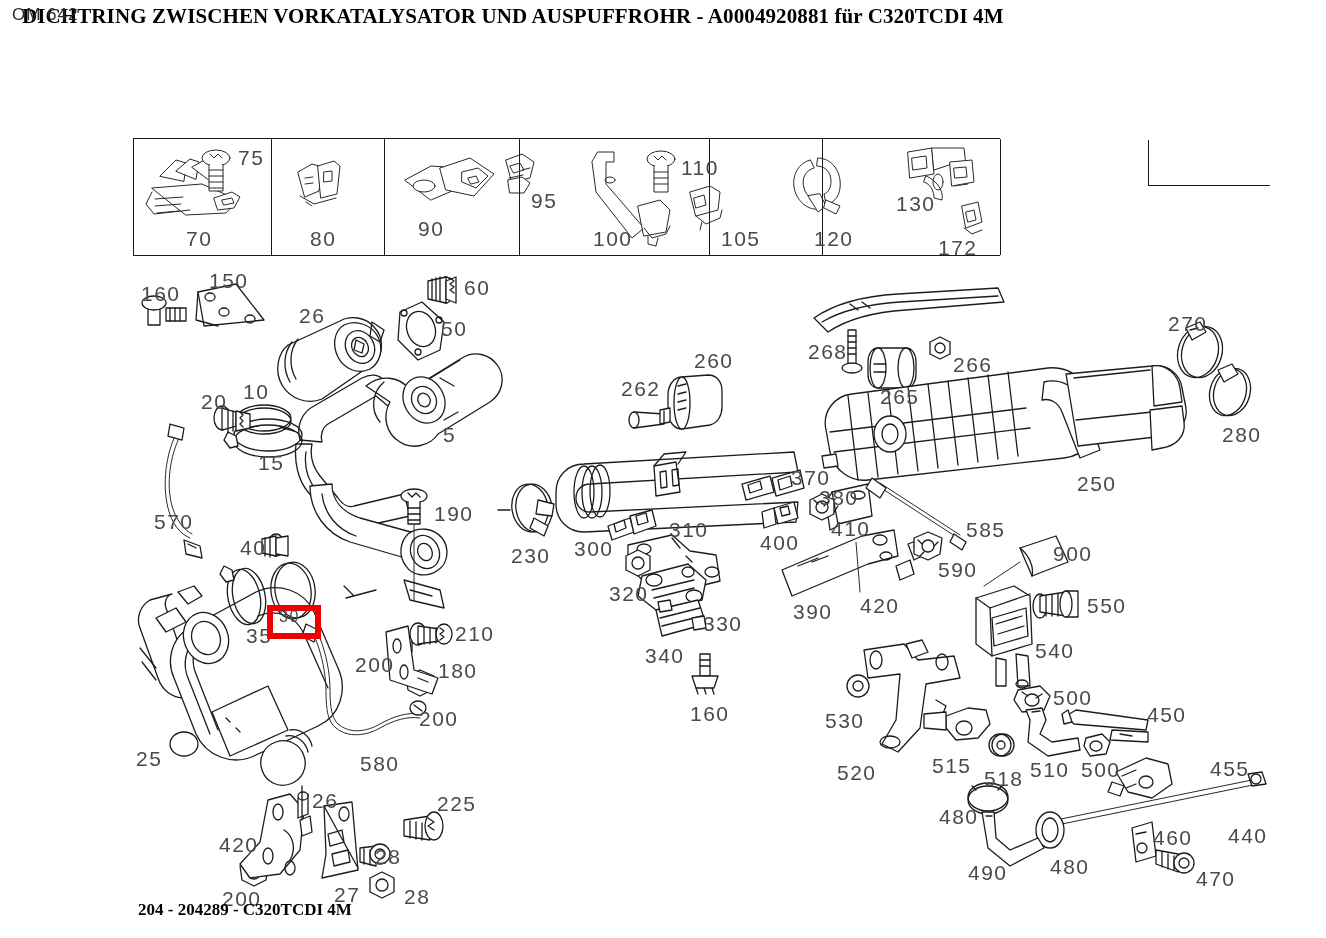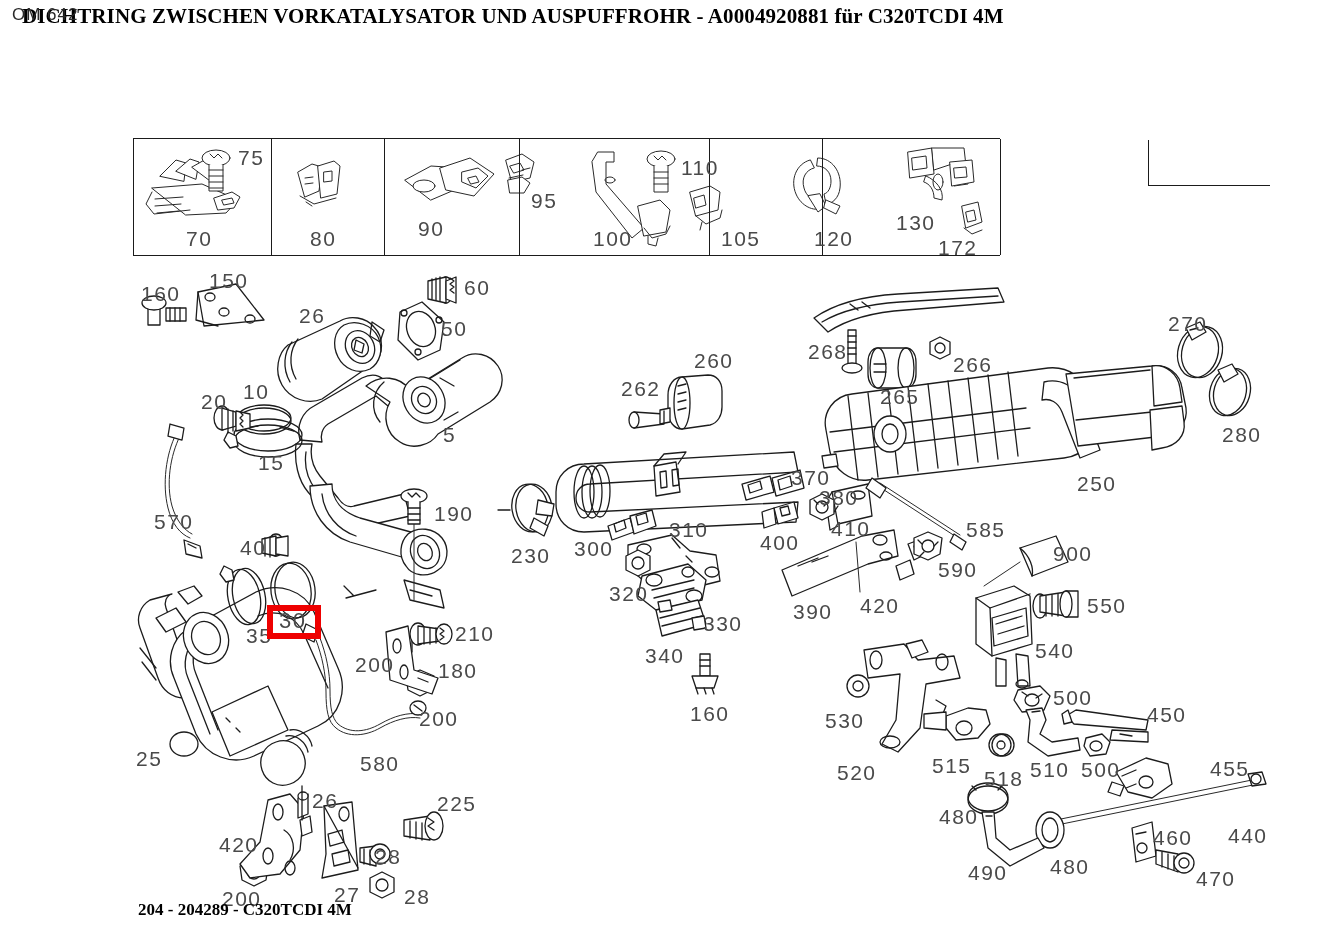--- a/index.html
+++ b/index.html
@@ -102,21 +102,21 @@
     height: 34px;
     border: 6px solid #ee0000;
     box-sizing: border-box;
     background: transparent;
   }
   #highlight-label {
     position: absolute;
     left: 279px;
     top: 608px;
     font-family: "Liberation Sans", sans-serif;
-    font-size: 22px;
+    font-size: 16px;
     color: #4a4a4a;
     letter-spacing: 1.5px;
     z-index: 3;
   }
   
   #artwork {
     position: absolute;
     left: 0; top: 0;
     width: 1326px;
     height: 938px;
@@ -771,21 +771,21 @@
 
   <div class="callout" style="left:186px;top:228px;">70</div>
   <div class="callout" style="left:238px;top:147px;">75</div>
   <div class="callout" style="left:310px;top:228px;">80</div>
   <div class="callout" style="left:418px;top:218px;">90</div>
   <div class="callout" style="left:531px;top:190px;">95</div>
   <div class="callout" style="left:593px;top:228px;">100</div>
   <div class="callout" style="left:681px;top:157px;">110</div>
   <div class="callout" style="left:721px;top:228px;">105</div>
   <div class="callout" style="left:814px;top:228px;">120</div>
-  <div class="callout" style="left:896px;top:212px;">130</div>
+  <div class="callout" style="left:896px;top:193px;">130</div>
   <div class="callout" style="left:938px;top:237px;">172</div>
 
   <div class="callout" style="left:141px;top:283px;">160</div>
   <div class="callout" style="left:209px;top:270px;">150</div>
   <div class="callout" style="left:299px;top:305px;">26</div>
   <div class="callout" style="left:464px;top:277px;">60</div>
   <div class="callout" style="left:441px;top:318px;">50</div>
   <div class="callout" style="left:1168px;top:313px;">270</div>
   <div class="callout" style="left:808px;top:341px;">268</div>
   <div class="callout" style="left:880px;top:386px;">265</div>

